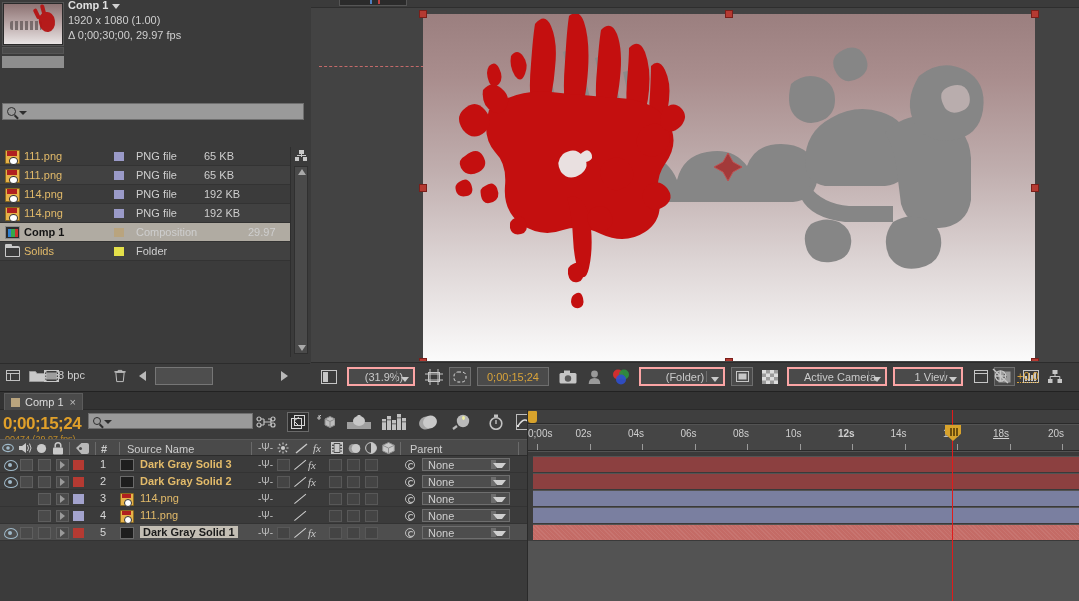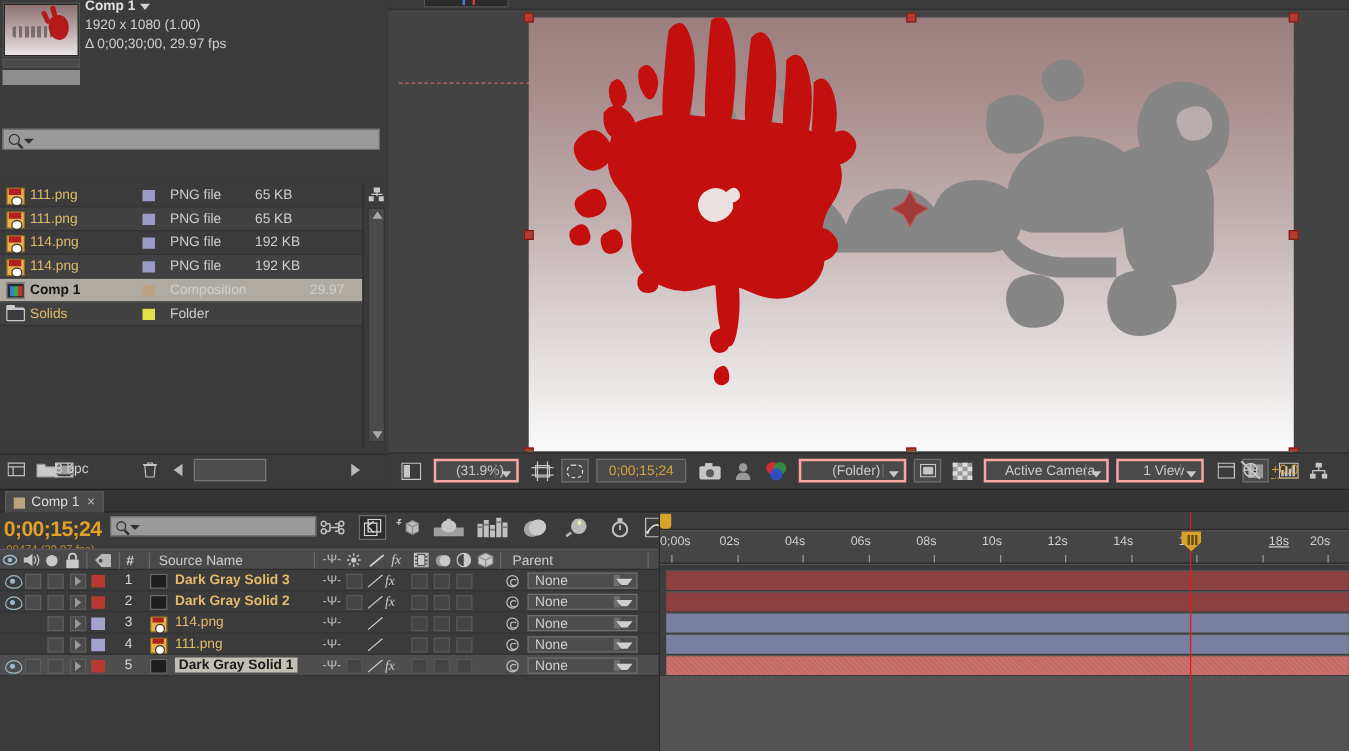--- a/index.html
+++ b/index.html
@@ -75,21 +75,21 @@
   .nest-ico .n1{width:4px;height:4px;left:0;top:7px;}
   .nest-ico .n2{width:4px;height:4px;left:8px;top:7px;}
   .nest-ico .nl{width:9px;height:1px;left:1.5px;top:5px;}
   .nest-ico .nv{width:1px;height:3px;left:5.5px;top:4px;}
   .sb-track{position:absolute;left:3px;top:19px;width:14px;height:188px;background:#4a4a4a;border:1px solid #303030;}
   .sb-up{position:absolute;left:3px;top:2px;width:0;height:0;border-left:4px solid transparent;border-right:4px solid transparent;border-bottom:6px solid #a9a9a9;}
   .sb-dn{position:absolute;left:3px;bottom:2px;width:0;height:0;border-left:4px solid transparent;border-right:4px solid transparent;border-top:6px solid #a9a9a9;}
 
   .proj-foot{position:absolute;left:0;top:363px;width:310px;height:27px;background:#3b3b3b;border-top:1px solid #2c2c2c;}
   .pf-ico{position:absolute;top:5px;height:14px;color:#bfbfbf;}
-  .bpc-txt{position:absolute;left:44px;top:5px;font-size:11px;color:#cfcfcf;}
+  .bpc-txt{position:absolute;left:58px;top:5px;font-size:11px;color:#cfcfcf;}
   .pf-field{position:absolute;left:155px;top:3px;width:58px;height:18px;background:#4e4e4e;border:1px solid #767676;}
   .pf-arrowL{position:absolute;left:139px;top:7px;width:0;height:0;border-top:5px solid transparent;border-bottom:5px solid transparent;border-right:7px solid #b9b9b9;}
   .pf-arrowR{position:absolute;left:281px;top:7px;width:0;height:0;border-top:5px solid transparent;border-bottom:5px solid transparent;border-left:7px solid #b9b9b9;}
 
   
   #viewer{position:absolute;left:311px;top:0;width:768px;height:390px;background:#434343;}
   .v-topbar{position:absolute;left:0;top:0;width:768px;height:8px;background:#3b3b3b;border-bottom:1px solid #2e2e2e;}
   .v-tabstub{position:absolute;left:28px;top:-8px;width:68px;height:14px;background:#2b2b2b;border:1px solid #555;}
   .v-tabstub i{position:absolute;left:30px;top:2px;width:2px;height:9px;background:#4f7fc0;}
   .v-tabstub i.r{left:38px;background:#c04040;}
@@ -813,27 +813,27 @@
           <span class="tick-lbl" style="left: 47.5px;">02s</span>
           <span class="tick" style="left: 61.5px;"></span>
           <span class="tick-lbl" style="left: 100px;">04s</span>
           <span class="tick" style="left: 114px;"></span>
           <span class="tick-lbl" style="left: 152.5px;">06s</span>
           <span class="tick" style="left: 166.5px;"></span>
           <span class="tick-lbl" style="left: 205px;">08s</span>
           <span class="tick" style="left: 219px;"></span>
           <span class="tick-lbl" style="left: 257.5px;">10s</span>
           <span class="tick" style="left: 271.5px;"></span>
-          <span class="tick-lbl" style="left: 310px;">12s</span>
+          <span class="tick-lbl" style="left: 310px; font-weight: bold;">12s</span>
           <span class="tick" style="left: 324px;"></span>
           <span class="tick-lbl" style="left: 362.5px;">14s</span>
           <span class="tick" style="left: 376.5px;"></span>
           <span class="tick-lbl" style="left: 415px;">16s</span>
           <span class="tick" style="left: 429px;"></span>
-          <span class="tick-lbl" style="left: 487px; text-decoration: underline;">18s</span>
+          <span class="tick-lbl" style="left: 465px; text-decoration: underline;">18s</span>
           <span class="tick" style="left: 481.5px;"></span>
           <span class="tick-lbl" style="left: 520px;">20s</span>
           <span class="tick" style="left: 534px;"></span>
         </div>
       <div class="tl-gap"></div>
       <div class="bars" id="bars">
           <div class="barrow">
             <div class="stub"></div>
             <div class="bar" style="background: rgb(140, 64, 64);"></div>
           </div>

